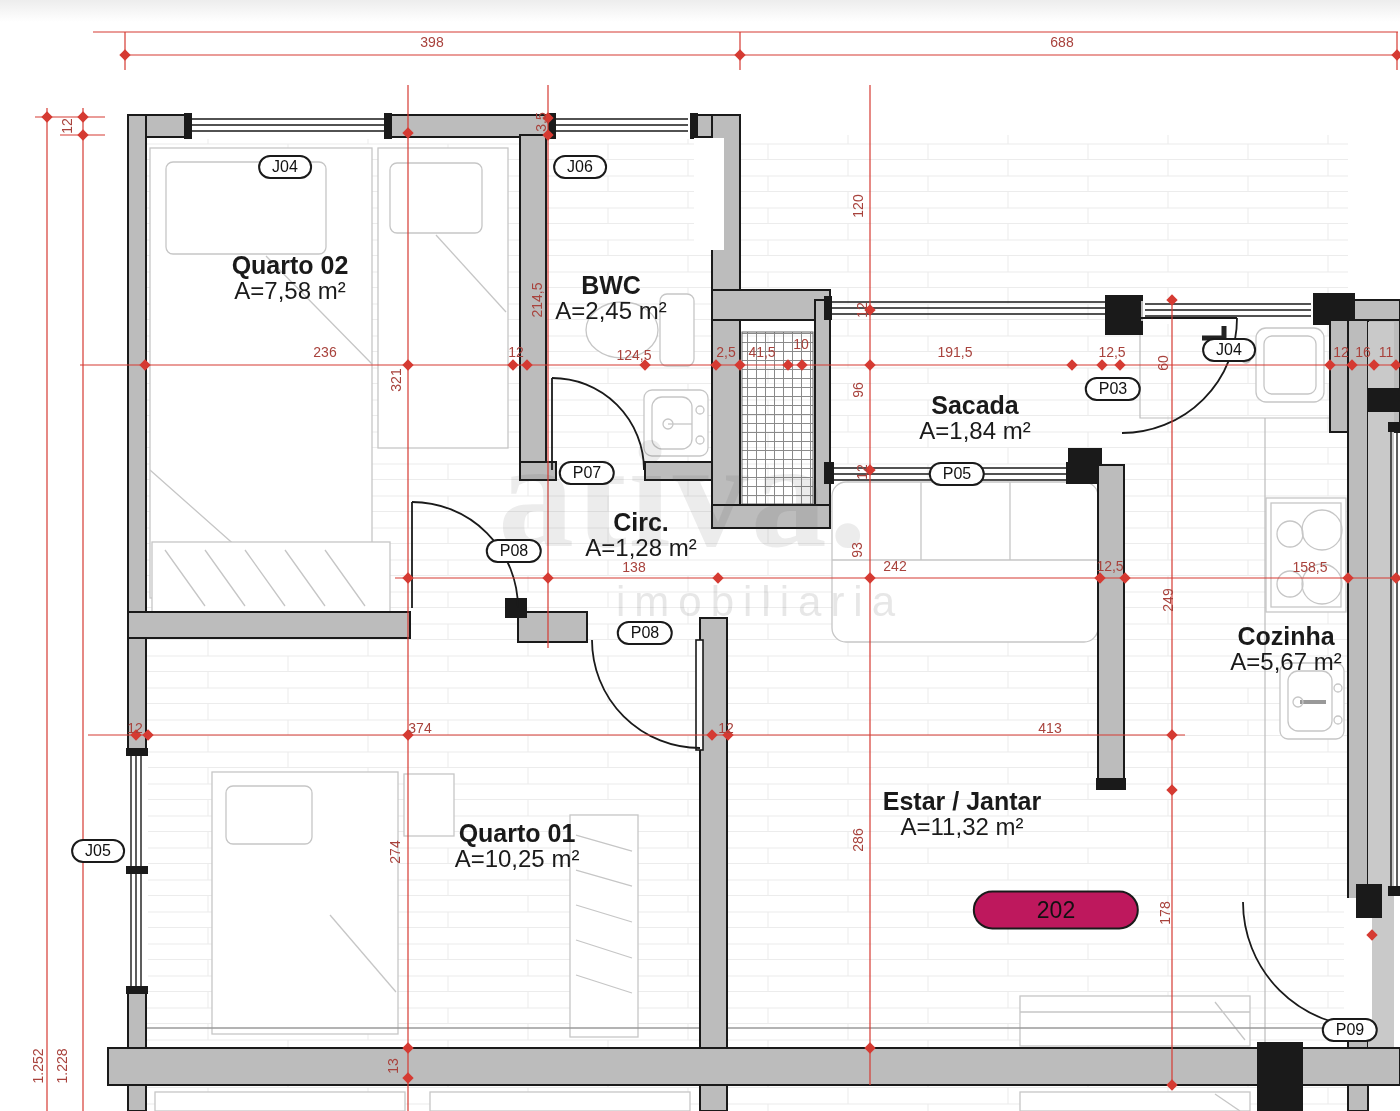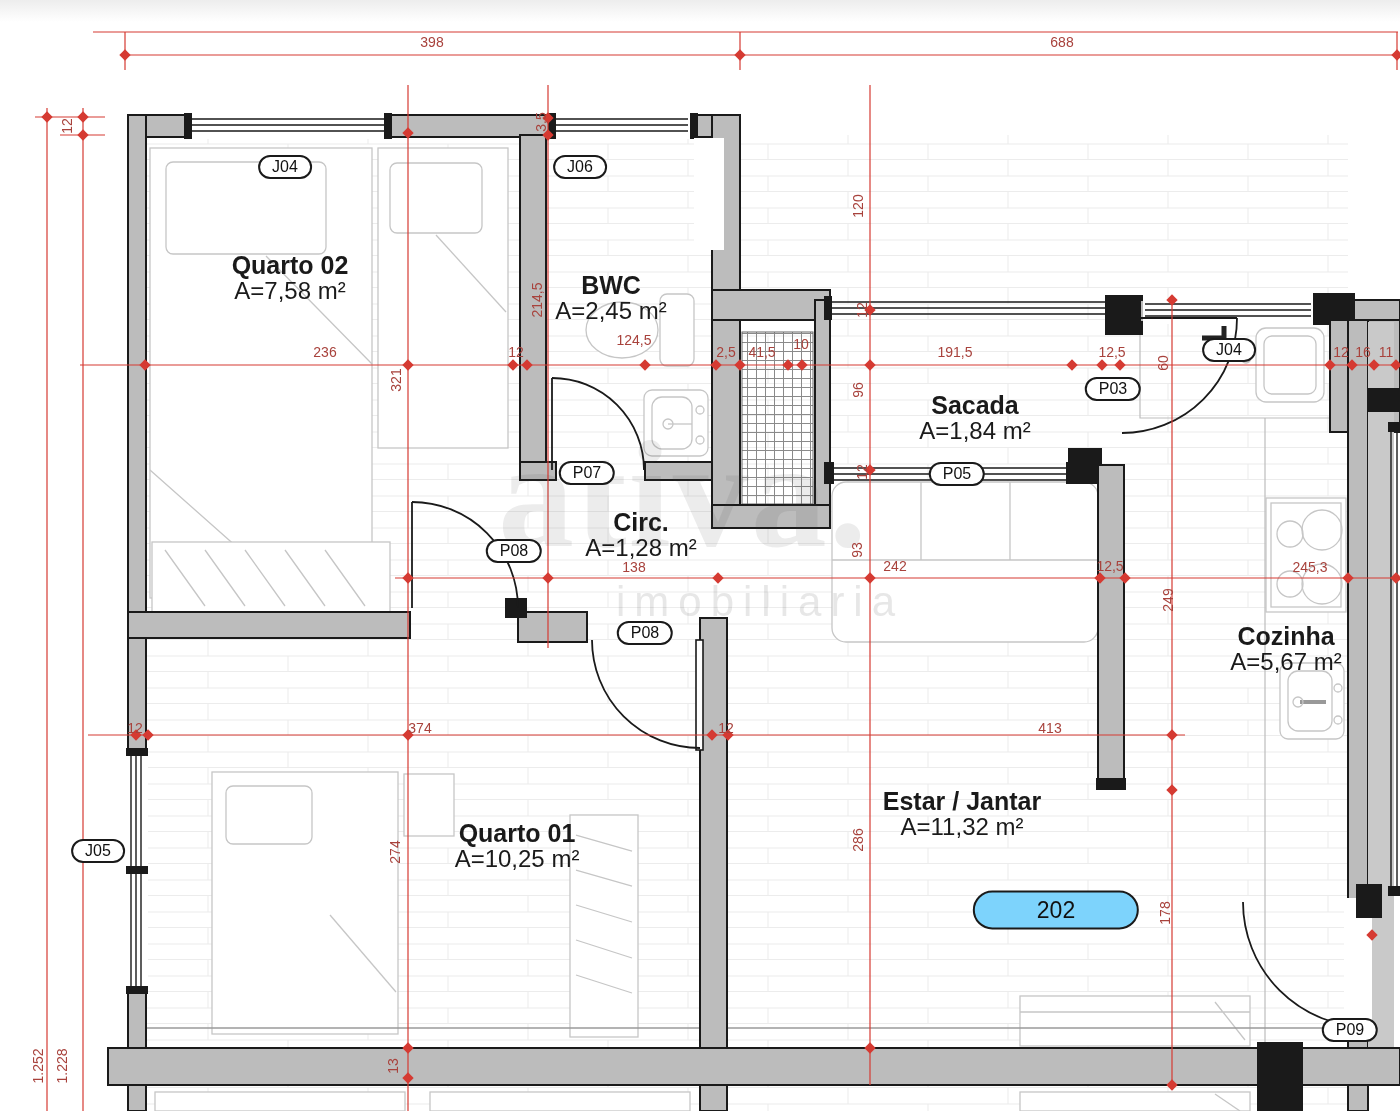--- a/index.html
+++ b/index.html
@@ -22,21 +22,21 @@
   .furnl{stroke:#c6c6c6;stroke-width:1.3;fill:none;}
   .cnt{stroke:#bdbdbd;stroke-width:1.2;fill:none;}
   
   .dim{position:absolute;font-size:14px;color:var(--dimtext,#a8423c);
        transform:translate(-50%,-50%);white-space:nowrap;z-index:5;}
   .dimv{transform:translate(-50%,-50%) rotate(-90deg);}
   .tag{position:absolute;transform:translate(-50%,-50%);border:2px solid #1a1a1a;
        border-radius:18px;background:#fff;padding:1px 12px;font-size:16px;color:#111;
        z-index:6;white-space:nowrap;}
   .unit-tag{position:absolute;transform:translate(-50%,-50%);border:2px solid #1a1a1a;
-       border-radius:24px;background:#7dd3fc;padding:4px 62px;font-size:23px;color:#111;z-index:6;}
+       border-radius:24px;background:#be185d;padding:4px 62px;font-size:23px;color:#111;z-index:6;}
   .room{position:absolute;transform:translate(-50%,-50%);text-align:center;color:#1a1a1a;
        white-space:nowrap;z-index:4;}
   .room .nm{font-weight:bold;font-size:25px;line-height:27px;}
   .room .ar{font-size:24px;line-height:24px;}
   .wm{position:absolute;left:498px;top:420px;font-family:"Liberation Serif",serif;
       font-weight:bold;font-size:152px;line-height:150px;color:rgba(70,70,70,0.10);
       letter-spacing:2px;z-index:3;}
   .wm2{position:absolute;left:616px;top:578px;font-size:42px;letter-spacing:9px;
       color:rgba(70,70,70,0.13);z-index:3;}
 </style>
@@ -357,33 +357,33 @@
       <div class="tag" style="left: 957px; top: 474px;">P05</div>
       <div class="tag" style="left: 1113px; top: 389px;">P03</div>
       <div class="tag" style="left: 1229px; top: 350px;">J04</div>
       <div class="tag" style="left: 98px; top: 851px;">J05</div>
       <div class="tag" style="left: 1350px; top: 1030px;">P09</div>
       <div class="unit-tag" style="left: 1056px; top: 910px;">202</div>
       <div class="dim" style="left: 432px; top: 42px;">398</div>
       <div class="dim" style="left: 1062px; top: 42px;">688</div>
       <div class="dim" style="left: 325px; top: 352px;">236</div>
       <div class="dim" style="left: 516px; top: 352px;">12</div>
-      <div class="dim" style="left: 634px; top: 340px;">124,5</div>
+      <div class="dim" style="left: 634px; top: 355px;">124,5</div>
       <div class="dim" style="left: 726px; top: 352px; text-align: center;">2,5</div>
       <div class="dim" style="left: 762px; top: 352px;">41,5</div>
       <div class="dim" style="left: 801px; top: 344px;">10</div>
       <div class="dim" style="left: 955px; top: 352px;">191,5</div>
       <div class="dim" style="left: 1112px; top: 352px;">12,5</div>
       <div class="dim" style="left: 1341px; top: 352px;">12</div>
       <div class="dim" style="left: 1363px; top: 352px;">16</div>
       <div class="dim" style="left: 1386px; top: 352px;">11</div>
       <div class="dim" style="left: 634px; top: 567px;">138</div>
       <div class="dim" style="left: 895px; top: 566px;">242</div>
       <div class="dim" style="left: 1110px; top: 566px;">12,5</div>
-      <div class="dim" style="left: 1310px; top: 567px;">245,3</div>
+      <div class="dim" style="left: 1310px; top: 567px;">158,5</div>
       <div class="dim" style="left: 420px; top: 728px;">374</div>
       <div class="dim" style="left: 726px; top: 728px;">12</div>
       <div class="dim" style="left: 1050px; top: 728px;">413</div>
       <div class="dim" style="left: 135px; top: 728px;">12</div>
       <div class="dim dimv" style="left: 67px; top: 126px;">12</div>
       <div class="dim dimv" style="left: 541px; top: 122px;">3,5</div>
       <div class="dim dimv" style="left: 537px; top: 300px;">214,5</div>
       <div class="dim dimv" style="left: 858px; top: 206px;">120</div>
       <div class="dim dimv" style="left: 862px; top: 310px;">12</div>
       <div class="dim dimv" style="left: 858px; top: 390px;">96</div>

